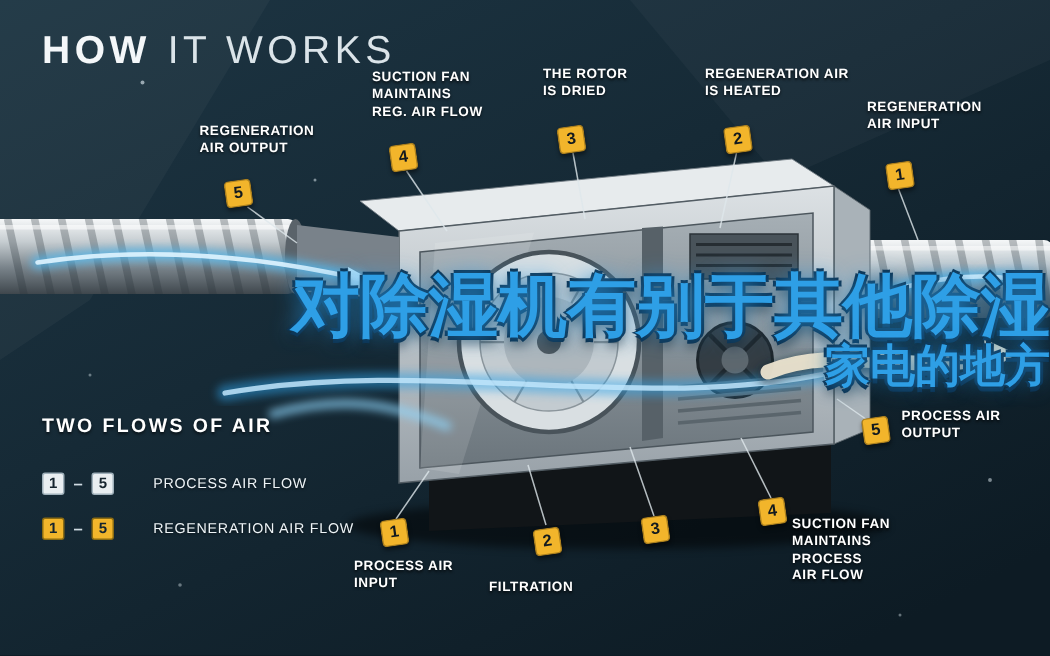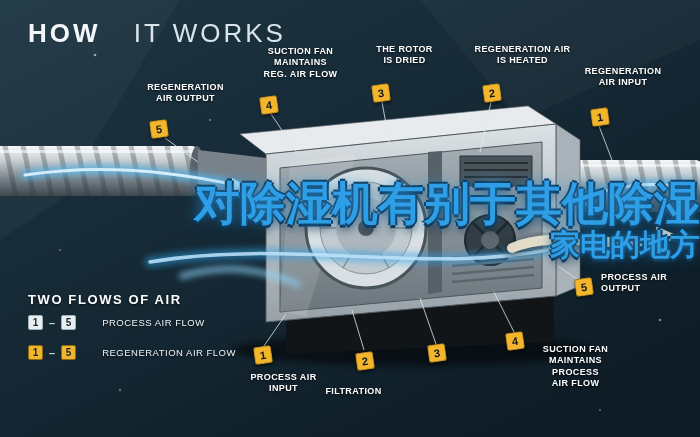--- a/index.html
+++ b/index.html
@@ -4,39 +4,39 @@
 <style>
   *{margin:0;padding:0;box-sizing:border-box}
   html,body{width:700px;height:437px;overflow:hidden;background:#0d1b24;
     font-family:"Liberation Sans",sans-serif}
   .stage{position:relative;width:700px;height:437px;overflow:hidden}
   .scene{position:absolute;left:0;top:0}
 
   .title{position:absolute;left:28px;top:18px;font-size:26px;letter-spacing:3px;
     color:#f4f7f9;white-space:nowrap}
   .t-bold{font-weight:800}
-  .t-light{font-weight:300;color:#dbe4e9;margin-left:23px}
+  .t-light{font-weight:300;color:#dbe4e9;margin-left:1px}
 
   .headline{position:absolute;left:0;right:0;top:180px;text-align:right;pointer-events:none}
   .hl1,.hl2{font-family:sans-serif;font-weight:800;color:#2e9fe6;
     text-shadow:0 0 14px rgba(47,159,232,.85),0 3px 0 #0a2b47,0 -2px 0 #0a2b47,
       2px 0 0 #0a2b47,-2px 0 0 #0a2b47,0 5px 8px rgba(0,0,0,.6)}
   .hl1{font-size:46px;line-height:1.0}
   .hl2{font-size:30px;line-height:1.05;margin-top:3px}
 
   .co-label{position:absolute;color:#ffffff;font-size:9px;font-weight:700;
-    letter-spacing:.4px;line-height:1.25;text-align:center;white-space:pre-line;
+    letter-spacing:.4px;line-height:1.25;white-space:pre-line;
     text-shadow:0 1px 2px rgba(0,0,0,.75)}
   .co-left{text-align:left}
   .badge{position:absolute;width:18px;height:18px;background:#f2b52b;color:#131a1f;
     font-size:11px;font-weight:800;display:flex;align-items:center;justify-content:center;
     border-radius:3px;transform:rotate(-8deg);border:1px solid rgba(0,0,0,.3);
     box-shadow:0 2px 3px rgba(0,0,0,.45)}
 
-  .legend-heading{position:absolute;left:28px;top:292px;color:#ffffff;font-size:13px;
+  .legend-heading{position:absolute;left:28px;top:276px;color:#ffffff;font-size:13px;
     font-weight:800;letter-spacing:1.6px;text-shadow:0 1px 2px rgba(0,0,0,.6)}
   .legend-row{position:absolute;left:28px;display:flex;align-items:center;gap:6px}
   .lr1{top:315px}.lr2{top:345px}
   .lbox{width:15px;height:15px;border-radius:2px;font-size:10px;font-weight:800;
     display:flex;align-items:center;justify-content:center}
   .lbox.process{background:#e9eef1;color:#15242e;border:1px solid #9fb0ba}
   .lbox.regen{background:#f2b52b;color:#15242e;border:1px solid #8a6b12}
   .ldash{color:#cfdbe2;font-size:11px;font-weight:700}
   .legend-label{color:#eef4f7;font-size:9.5px;font-weight:400;letter-spacing:.5px;
     margin-left:20px;text-shadow:0 1px 2px rgba(0,0,0,.6)}
@@ -244,21 +244,21 @@
 
   <div class="badge" style="left:575px;top:278px">5</div>
   <div class="co-label co-left" style="left:601px;top:272px;width:80px">PROCESS AIR
 OUTPUT</div>
 
   <div class="badge" style="left:254px;top:346px">1</div>
   <div class="co-label" style="left:236px;top:372px;width:95px">PROCESS AIR
 INPUT</div>
 
   <div class="badge" style="left:356px;top:352px">2</div>
-  <div class="co-label" style="left:311px;top:386px;width:85px">FILTRATION</div>
+  <div class="co-label" style="left:326px;top:386px;width:85px">FILTRATION</div>
 
   <div class="badge" style="left:428px;top:344px">3</div>
 
   <div class="badge" style="left:506px;top:332px">4</div>
   <div class="co-label" style="left:528px;top:344px;width:95px">SUCTION FAN
 MAINTAINS PROCESS
 AIR FLOW</div>
 
   <div class="legend-heading">TWO FLOWS OF AIR</div>
 

